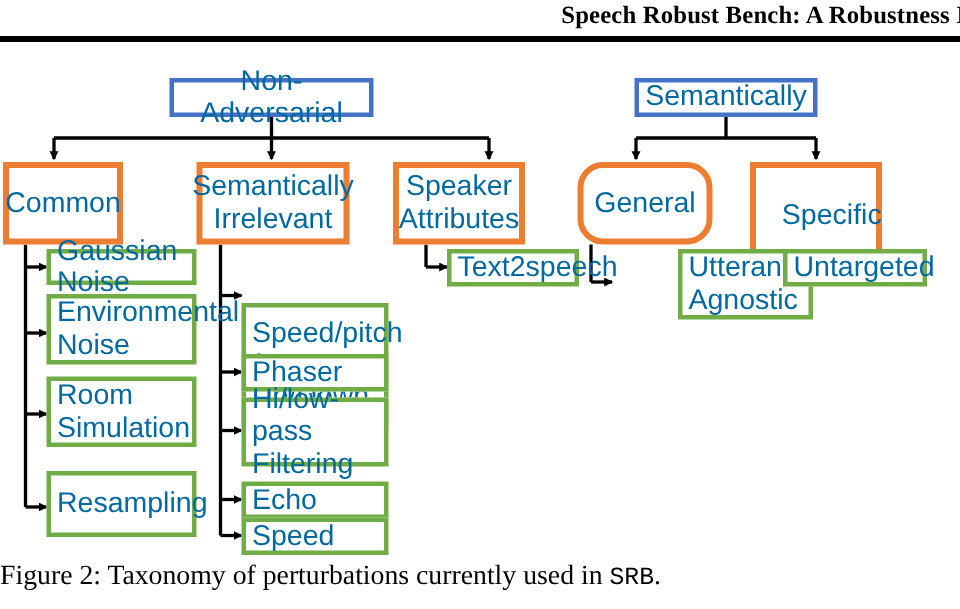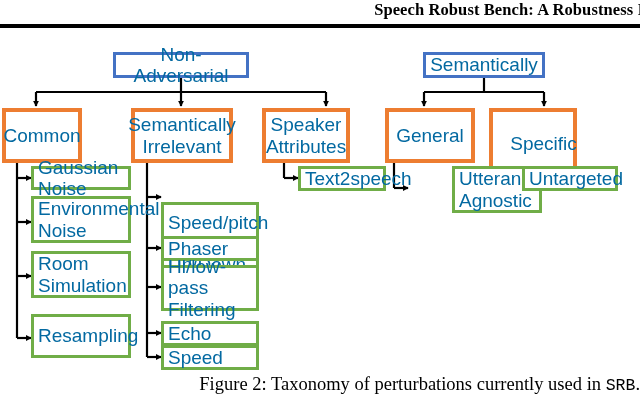--- a/index.html
+++ b/index.html
@@ -64,21 +64,21 @@
 
   .blue  { border: 3px solid #4472C4; }
   .orange{ border: 4px solid #ED7D31; }
   .green { border: 3px solid #70AD47; }
 
   
   #caption {
     position: absolute;
     left: 0; top: 374px;
     width: 640px;
-    text-align: right;
+    text-align: left;
     font-family: "Liberation Serif", serif;
     font-size: 18.5px;
     white-space: nowrap;
   }
   #caption .mono {
     font-family: "Liberation Mono", monospace;
     font-size: 16.5px;
   }
 </style>
 </head>
@@ -139,23 +139,23 @@
   <div class="node blue center" style="left:423px; top:22px; width:122px; height:26px;">Semantically</div>
 
   <div class="node orange center" style="left:2px; top:78px; width:80px; height:55px;">Common</div>
 
   <div class="node orange center" style="left:131px; top:78px; width:102px; height:55px;">Semantically
 Irrelevant</div>
 
   <div class="node orange center" style="left:262px; top:78px; width:88px; height:55px;">Speaker
 Attributes</div>
 
-  <div class="node orange center" style="left:385px; top:78px; width:90px; height:55px;">General</div>
+  <div class="node orange center" style="left:385px; top:78px; width:90px; height:55px;border-radius:17px;">General</div>
 
-  <div class="node orange center" style="left:489px; top:78px; width:88px; height:71px;padding-left:25px;">Specific</div>
+  <div class="node orange center" style="left:500px; top:78px; width:88px; height:71px;padding-left:25px;">Specific</div>
 
   <div class="node green" style="left:31px; top:136px; width:100px; height:24px;">Gaussian Noise</div>
 
   <div class="node green" style="left:31px; top:166px; width:100px; height:47px;">Environmental
 Noise</div>
 
   <div class="node green" style="left:31px; top:221px; width:100px; height:47px;">Room
 Simulation</div>
 
   <div class="node green" style="left:31px; top:284px; width:100px; height:44px;">Resampling</div>

